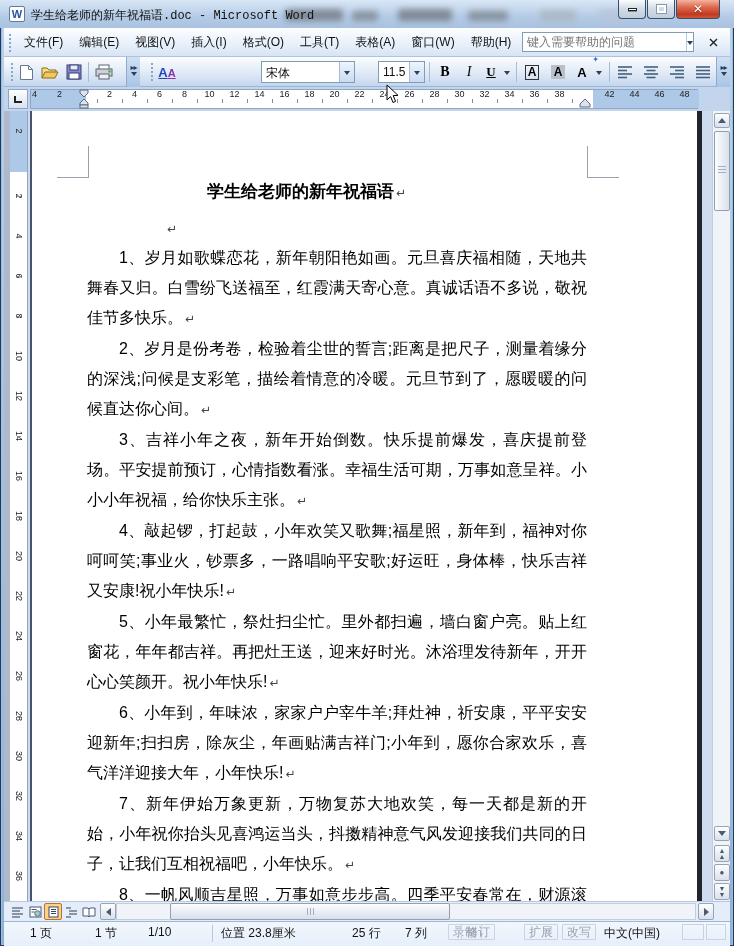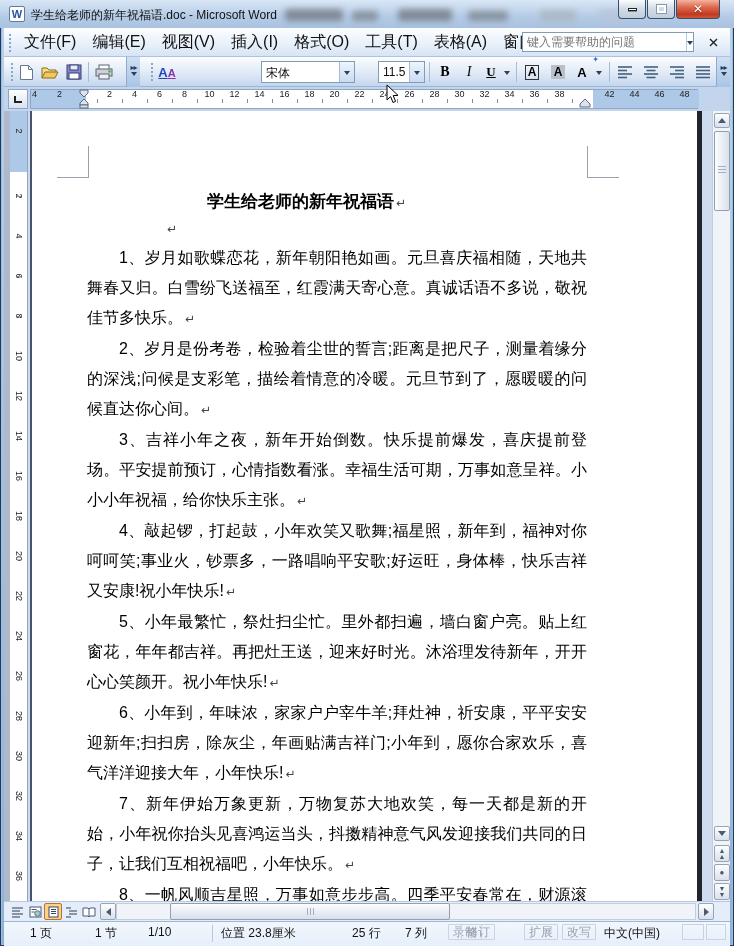--- a/index.html
+++ b/index.html
@@ -10,38 +10,38 @@
     box-shadow:inset 0 0 0 1px #1d3a5c, inset 0 0 0 2px #9dbcde;
     overflow:hidden;}
   
   .titlebar{position:absolute;left:0;top:0;width:734px;height:28px;
     background:linear-gradient(#d9e7f6,#b4cbe6 60%,#a9c2e0);
     overflow:hidden;}
   .blob{position:absolute;filter:blur(3px);opacity:.75;border-radius:3px;}
   .app-icon{position:absolute;left:9px;top:6px;width:16px;height:16px;background:#fff;
     border:1px solid #5e7ba0;border-radius:2px;color:#2255aa;font-weight:bold;
     font-size:11px;line-height:14px;text-align:center;}
-  .title-text{position:absolute;left:31px;top:7px;font-size:12px;color:#111;}
+  .title-text{position:absolute;left:31px;top:7px;font-size:12px;color:#111;font-family:Liberation Mono, monospace;}
   .wbtns{position:absolute;right:14px;top:0;display:flex;}
   .wbtn{height:19px;border:1px solid #35506e;border-top:none;display:flex;
     align-items:center;justify-content:center;border-radius:0 0 4px 4px;
     background:linear-gradient(#fbfdfe,#d3dde8 45%,#bfcddc);margin-left:1px;}
   .wbtn.min,.wbtn.max{width:28px;}
   .wbtn.close{width:44px;background:linear-gradient(#f5b3a2,#dc6a4d 40%,#c03a22 80%,#d55535);}
   .glyph-min{width:9px;height:3px;background:#333;border:1px solid #222;background:#fff;box-shadow:0 1px 0 #888;}
   .glyph-max{width:9px;height:8px;border:2px solid #fff;box-shadow:0 0 0 1px #8899aa;}
   .glyph-x{font-size:12px;color:#fff;font-weight:bold;text-shadow:0 1px 1px #7a2010;}
   
   .menubar{position:absolute;left:4px;top:28px;width:726px;height:29px;
     background:linear-gradient(#fdfeff,#e3edf9 70%,#d7e4f4);
     border-bottom:1px solid #aec4de;display:flex;align-items:center;}
   .grip{width:5px;height:70%;margin:0 4px 0 3px;
     background-image:radial-gradient(#8aa6c6 1px,transparent 1.2px);
     background-size:4px 4px;background-position:1px 1px;}
-  .menu-item{font-size:16px;color:#111;padding:4px 8px;white-space:nowrap;}
+  .menu-item{font-size:12px;color:#111;padding:4px 8px;white-space:nowrap;}
   .help-box{position:absolute;right:36px;top:4px;width:172px;height:20px;background:#fff;
     border:1px solid #7f9db9;display:flex;align-items:center;}
   .help-box input{border:none;outline:none;flex:1;font-size:12px;color:#888;
     font-family:inherit;padding:0 4px;background:transparent;}
   .help-drop{width:15px;height:100%;border-left:1px solid #b6c8dc;display:flex;
     align-items:center;justify-content:center;}
   .doc-close{position:absolute;right:8px;top:6px;width:17px;height:16px;display:flex;
     align-items:center;justify-content:center;font-size:11px;color:#222;}
   .arr-down{width:0;height:0;border:3px solid transparent;border-top:4px solid #26425e;margin-top:4px;}
   
@@ -90,21 +90,21 @@
   .vnum span{height:40px;display:flex;align-items:center;justify-content:center;font-size:9px;color:#222;transform:rotate(90deg);}
   .vnum.top span{height:20px;}
   .vticks{position:absolute;left:6px;width:4px;
     background:repeating-linear-gradient(#7b8ea8 0 1px,transparent 1px 40px);}
   .page{position:absolute;left:26px;top:0;width:672px;height:790px;background:#fff;
     border-right:5px solid #23252d;border-left:2px solid #49536a;overflow:hidden;}
   .crop{position:absolute;width:32px;height:32px;}
   .crop.tl{left:25px;top:35px;border-right:1px solid #9aa2ae;border-bottom:1px solid #9aa2ae;}
   .crop.tr{left:555px;top:35px;border-left:1px solid #9aa2ae;border-bottom:1px solid #9aa2ae;}
   .content{position:absolute;left:55px;top:72px;width:500px;color:#000;}
-  .doc-title-line{height:30px;line-height:38px;padding-left:120px;font-weight:bold;font-size:17px;}
+  .doc-title-line{height:30px;line-height:18px;padding-left:120px;font-weight:bold;font-size:17px;}
   .empty-line{height:30px;line-height:30px;padding-left:78px;}
   .para{margin:0;width:500px;font-size:16px;line-height:30px;text-indent:32px;text-align:justify;}
   .pilcrow{font-size:12px;color:#3c4350;margin-left:2px;font-weight:normal;}
   
   .vsb{position:absolute;left:708px;top:0;width:18px;height:790px;background:#f0f3f8;border-left:1px solid #c2cede;}
   .sbtn{position:absolute;left:1px;width:16px;height:15px;background:linear-gradient(#fefefe,#d9e1ec);
     border:1px solid #95a4b8;border-radius:2px;display:flex;align-items:center;justify-content:center;
     font-size:7px;color:#4a5a70;line-height:6px;text-align:center;}
   .vthumb{position:absolute;left:1px;top:20px;width:16px;height:80px;
     background:linear-gradient(90deg,#fdfdfe,#d8e0ea);border:1px solid #8fa0b5;border-radius:2px;}

